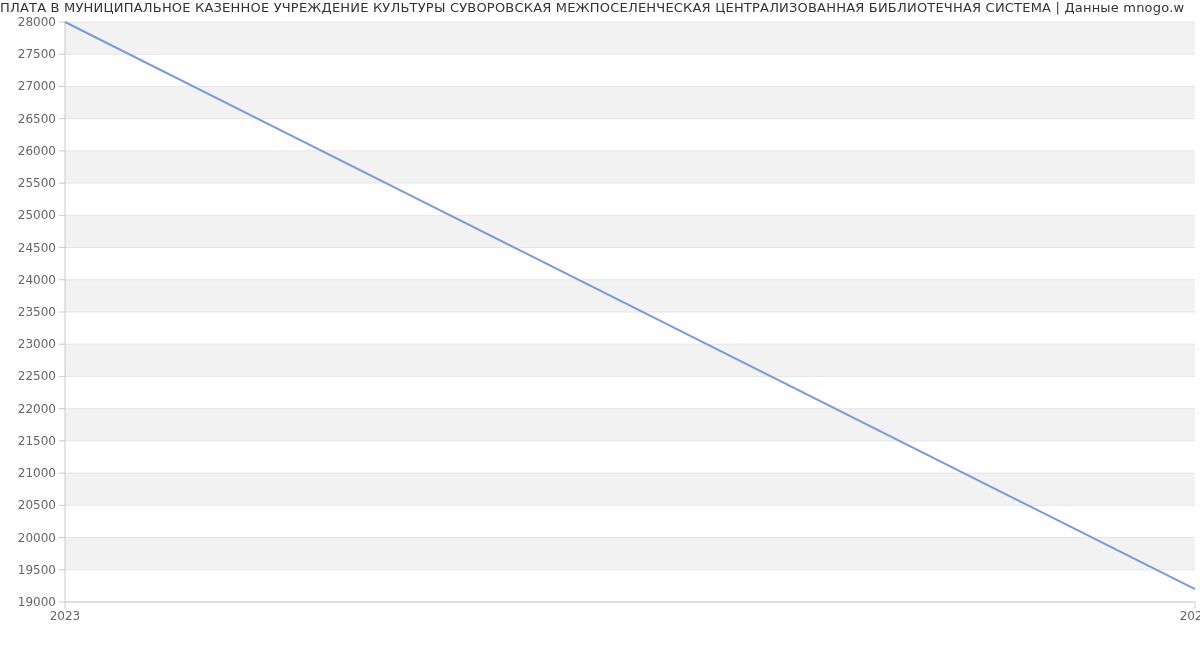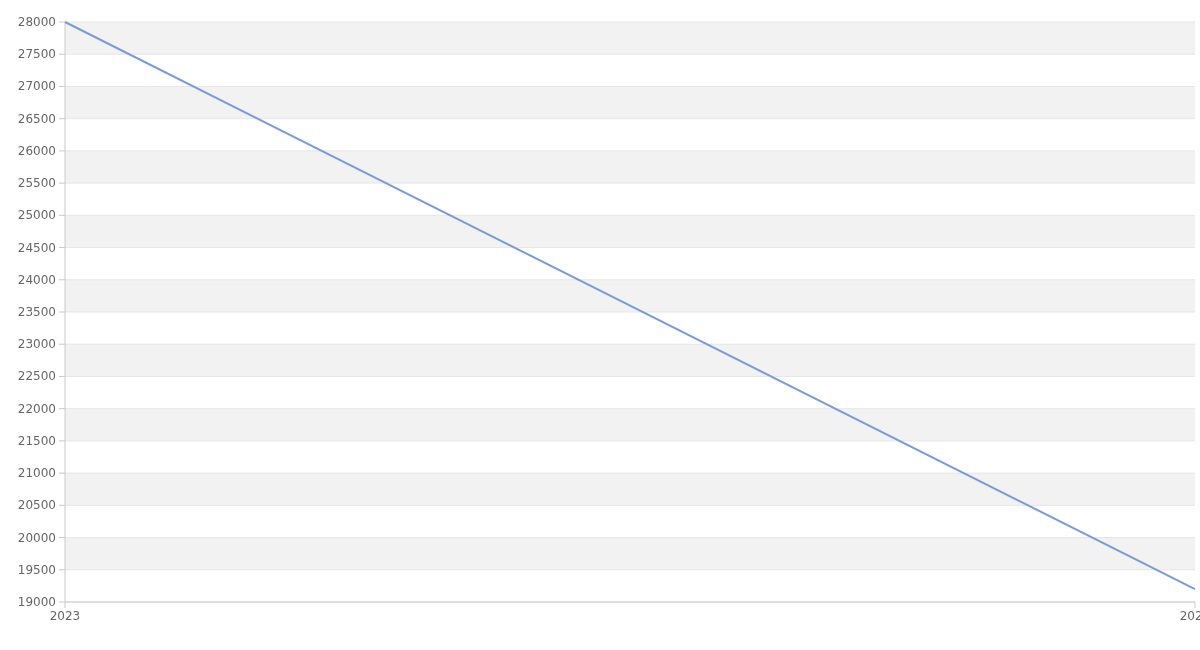--- a/index.html
+++ b/index.html
@@ -52,20 +52,21 @@
     fill: none;
     stroke: #7a9cd6;
     stroke-width: 2;
     stroke-linecap: butt;
   }
 </style>
 </head>
 <body>
 
 <div class="chart-wrap">
+  <div class="title">ПЛАТА В МУНИЦИПАЛЬНОЕ КАЗЕННОЕ УЧРЕЖДЕНИЕ КУЛЬТУРЫ СУВОРОВСКАЯ МЕЖПОСЕЛЕНЧЕСКАЯ ЦЕНТРАЛИЗОВАННАЯ БИБЛИОТЕЧНАЯ СИСТЕМА | Данные mnogo.w</div>
   <svg id="chart-svg" width="1200" height="650">
       <rect x="65" y="537.5555555555555" width="1130" height="32.222222222222285" class="grid-band"></rect>
       <rect x="65" y="473.1111111111111" width="1130" height="32.222222222222285" class="grid-band"></rect>
       <rect x="65" y="408.6666666666667" width="1130" height="32.22222222222223" class="grid-band"></rect>
       <rect x="65" y="344.22222222222223" width="1130" height="32.22222222222223" class="grid-band"></rect>
       <rect x="65" y="279.77777777777777" width="1130" height="32.22222222222223" class="grid-band"></rect>
       <rect x="65" y="215.33333333333337" width="1130" height="32.22222222222217" class="grid-band"></rect>
       <rect x="65" y="150.88888888888886" width="1130" height="32.222222222222285" class="grid-band"></rect>
       <rect x="65" y="86.44444444444446" width="1130" height="32.22222222222217" class="grid-band"></rect>
       <rect x="65" y="22" width="1130" height="32.222222222222285" class="grid-band"></rect>

